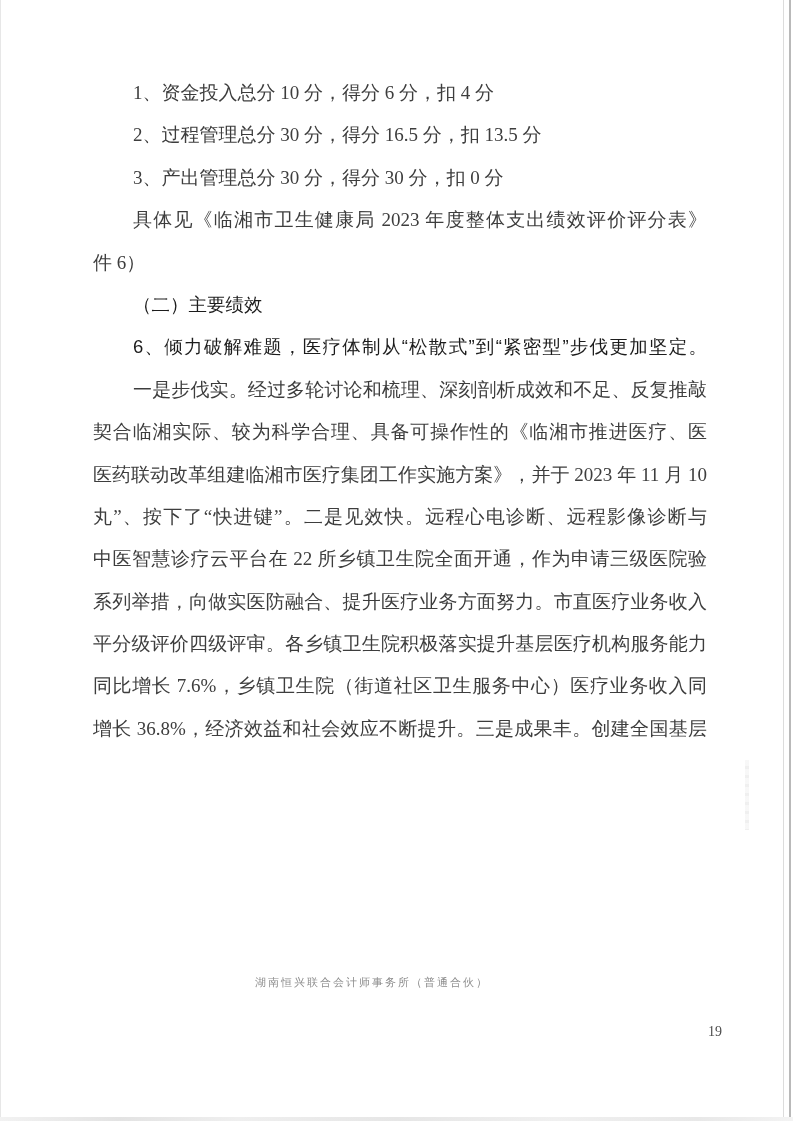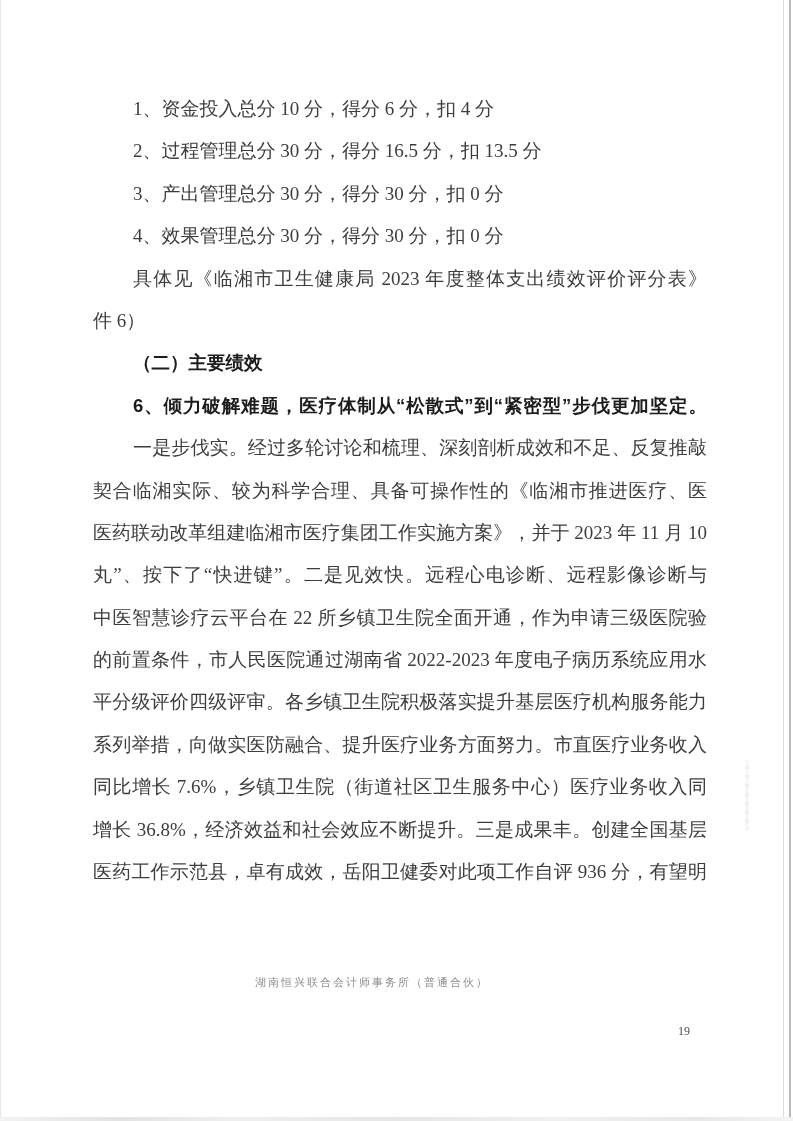--- a/index.html
+++ b/index.html
@@ -35,85 +35,82 @@
   }
   .scan-artifact {
     position: absolute; left: 745px; top: 760px; width: 4px; height: 70px;
     background: repeating-linear-gradient(#f4f4f4 0 6px, #e9e9e9 6px 9px);
     opacity: .7;
   }
   
   .text-block {
     position: absolute;
     left: 93px;
-    top: 88px;
+    top: 72px;
     width: 614px;
   }
   .line {
     font-size: 19px;
     line-height: 42.4px;
     height: 42.4px;
     color: #3d3d3d;
     overflow: hidden;
     text-align: left;
     word-break: break-all;
   }
   .line.indent { text-indent: 40px; }
   .line.bold {
-    font-weight: bold;
+    font-weight: normal;
     color: #1c1c1c;
     font-family: "Liberation Sans", "DejaVu Sans", sans-serif;
     font-size: 18.5px;
   }
   .line.justify {
     text-align: justify;
     text-align-last: justify;
   }
   
   .footer-firm {
     position: absolute;
     left: 255px;
     top: 975px;
     font-size: 11px;
     letter-spacing: 2px;
     color: #8d8d8d;
     white-space: nowrap;
   }
   .page-number {
     position: absolute;
-    left: 678px;
+    left: 708px;
     top: 1024px;
-    font-size: 12px;
+    font-size: 14px;
     color: #4c4c4c;
   }
 </style>
 </head>
 <body>
 
 <div class="page">
   <div class="text-block">
       <div class="line indent">1、资金投入总分 10 分，得分 6 分，扣 4 分</div>
       <div class="line indent">2、过程管理总分 30 分，得分 16.5 分，扣 13.5 分</div>
       <div class="line indent">3、产出管理总分 30 分，得分 30 分，扣 0 分</div>
-      <div class="line indent">4、效果管理总分 30 分，得分 30 分，扣 0 分</div>
       <div class="line indent justify">具体见《临湘市卫生健康局 2023 年度整体支出绩效评价评分表》（附</div>
       <div class="line">件 6）</div>
       <div class="line indent bold">（二）主要绩效</div>
       <div class="line indent bold justify">6、倾力破解难题，医疗体制从“松散式”到“紧密型”步伐更加坚定。</div>
       <div class="line indent justify">一是步伐实。经过多轮讨论和梳理、深刻剖析成效和不足、反复推敲</div>
       <div class="line justify">契合临湘实际、较为科学合理、具备可操作性的《临湘市推进医疗、医保、</div>
       <div class="line justify">医药联动改革组建临湘市医疗集团工作实施方案》，并于 2023 年 11 月 10</div>
       <div class="line justify">丸”、按下了“快进键”。二是见效快。远程心电诊断、远程影像诊断与</div>
       <div class="line justify">中医智慧诊疗云平台在 22 所乡镇卫生院全面开通，作为申请三级医院验收</div>
-      <div class="line justify">的前置条件，市人民医院通过湖南省 2022-2023 年度电子病历系统应用水</div>
+      <div class="line justify">系列举措，向做实医防融合、提升医疗业务方面努力。市直医疗业务收入</div>
       <div class="line justify">平分级评价四级评审。各乡镇卫生院积极落实提升基层医疗机构服务能力</div>
-      <div class="line justify">系列举措，向做实医防融合、提升医疗业务方面努力。市直医疗业务收入</div>
       <div class="line justify">同比增长 7.6%，乡镇卫生院（街道社区卫生服务中心）医疗业务收入同比</div>
       <div class="line justify">增长 36.8%，经济效益和社会效应不断提升。三是成果丰。创建全国基层中</div>
-      <div class="line justify">医药工作示范县，卓有成效，岳阳卫健委对此项工作自评 936 分，有望明</div>
     </div>
 
   <div class="footer-firm">湖南恒兴联合会计师事务所（普通合伙）</div>
   <div class="page-number">19</div>
 
   <div class="edge-left"></div>
   <div class="scan-artifact"></div>
   <div class="edge-right-inner"></div>
   <div class="edge-right-outer"></div>
   <div class="edge-bottom"></div>

